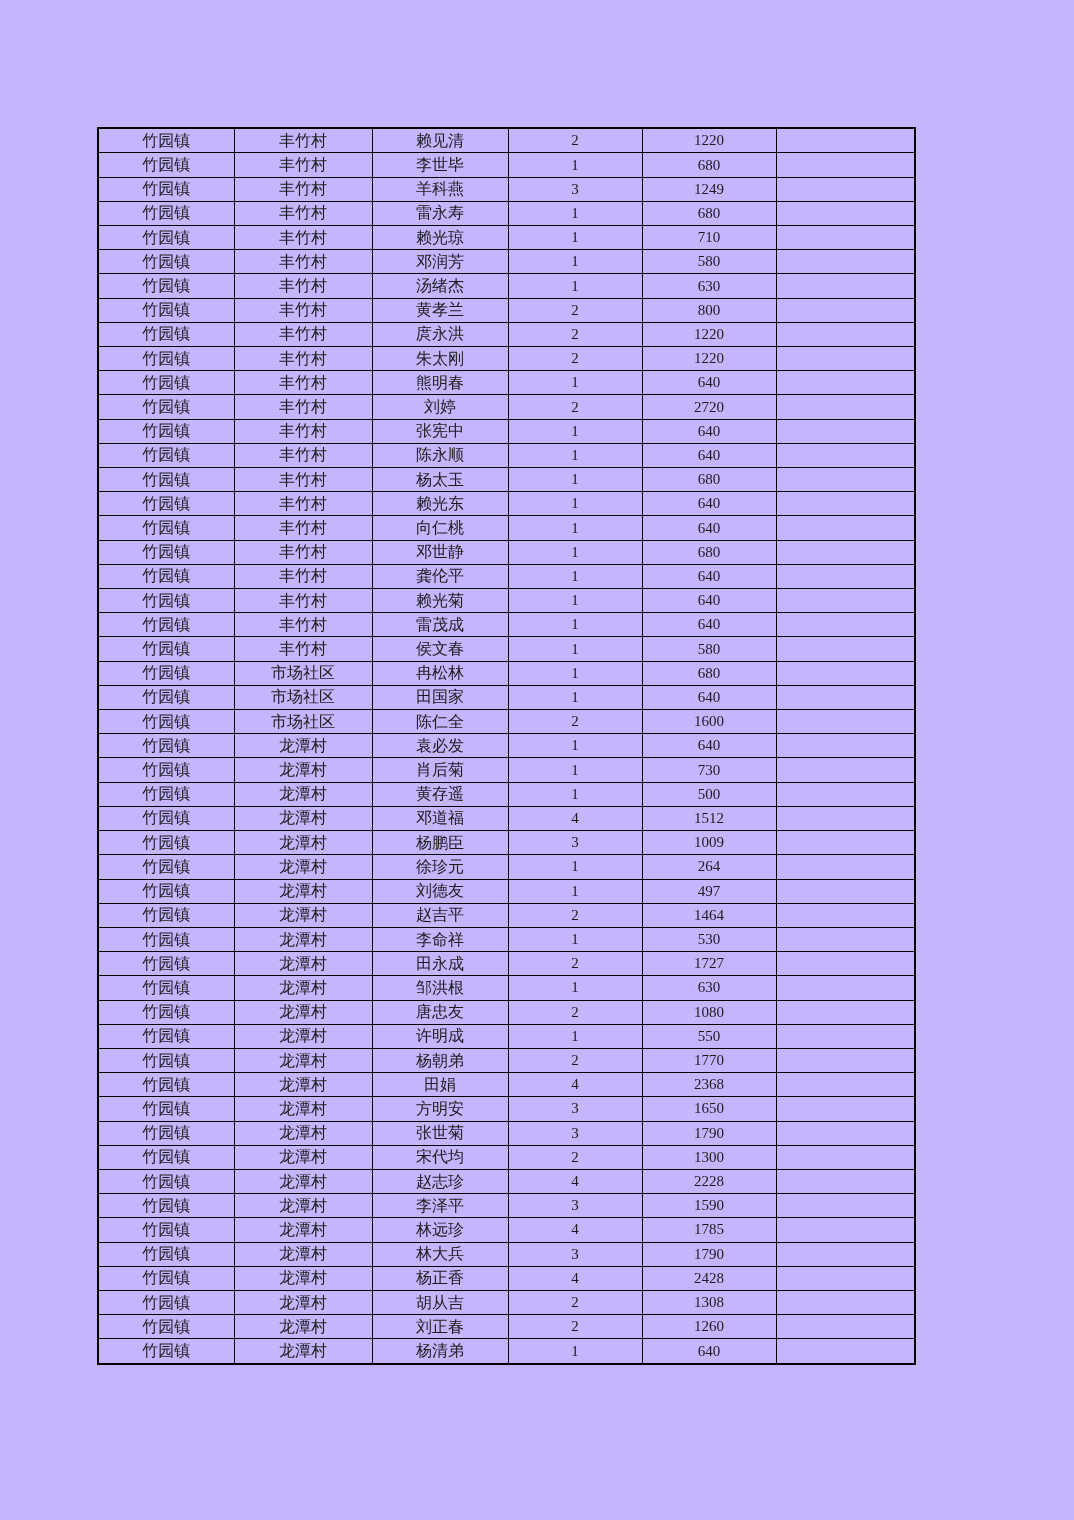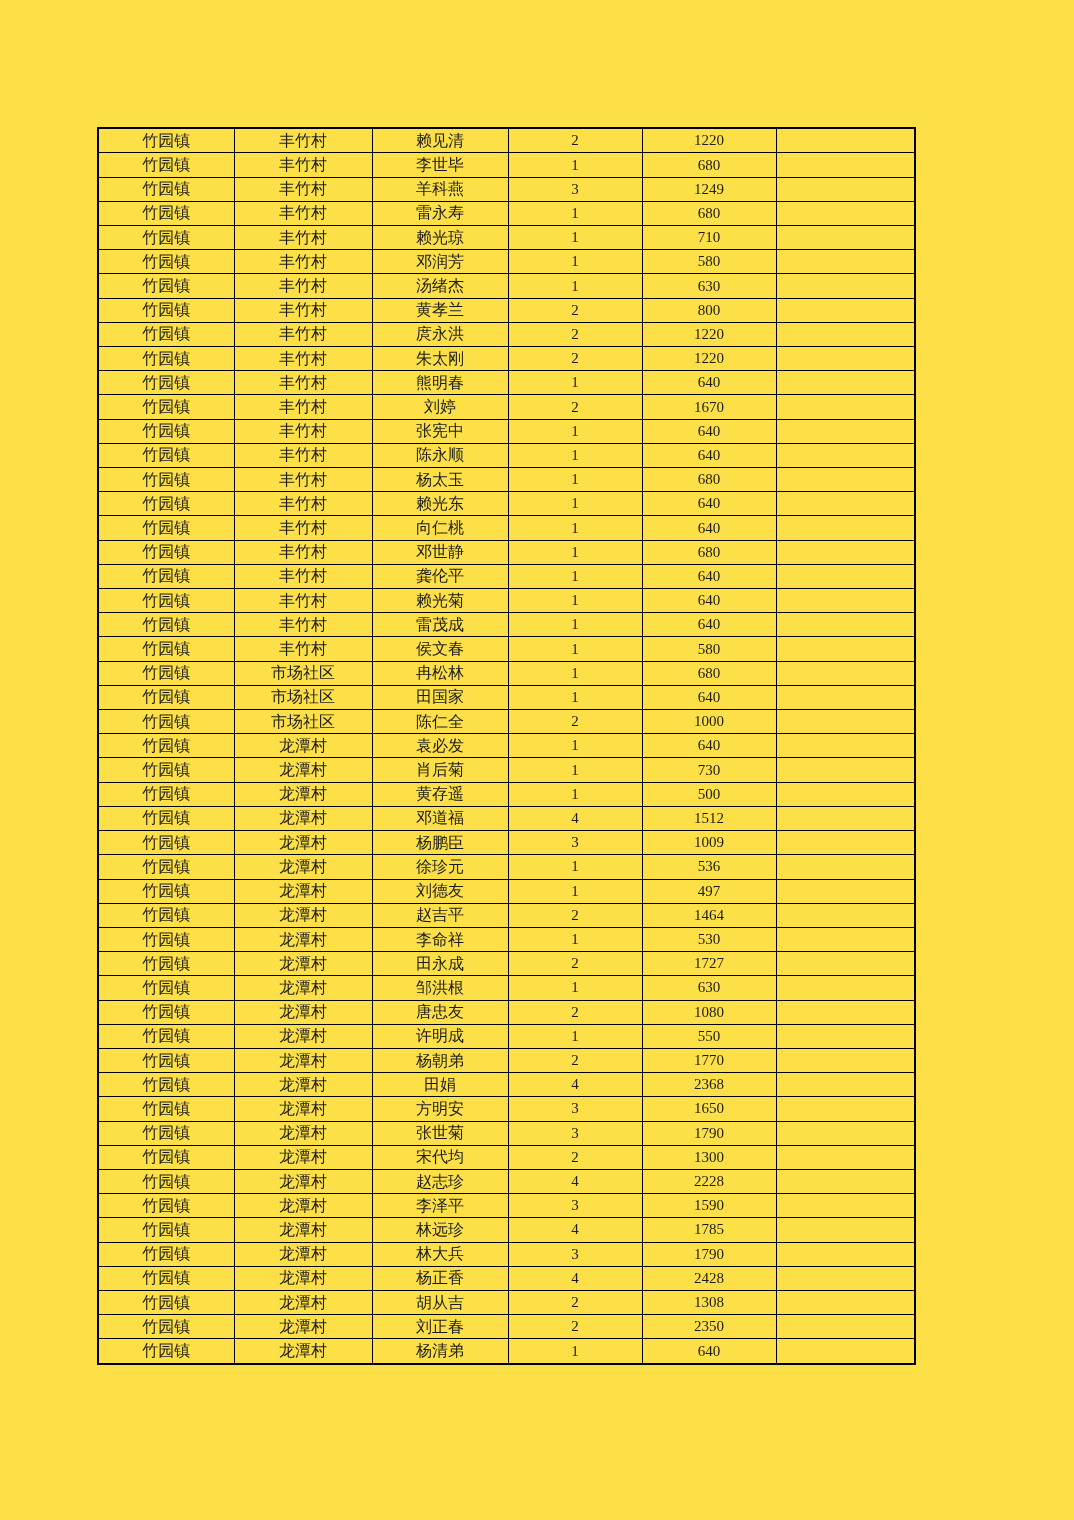--- a/index.html
+++ b/index.html
@@ -13,21 +13,21 @@
     height: 1520px;
     font-family: "Liberation Serif", "DejaVu Serif", serif;
     color: #1a1a1a;
   }
   .sheet {
     position: absolute;
     left: 0;
     top: 0;
     width: 1074px;
     height: 1520px;
-    background: #fde047;
+    background: #c4b5fd;
   }
   table.data-table {
     position: absolute;
     left: 97px;
     top: 127px;
     width: 817px;
     height: 1238px;
     border-collapse: collapse;
     table-layout: fixed;
     border: 2px solid #000000;
@@ -147,21 +147,21 @@
           <td>熊明春</td>
           <td class="num">1</td>
           <td class="num">640</td>
           <td>&nbsp;</td>
         </tr>
         <tr>
           <td>竹园镇</td>
           <td>丰竹村</td>
           <td>刘婷</td>
           <td class="num">2</td>
-          <td class="num">1670</td>
+          <td class="num">2720</td>
           <td>&nbsp;</td>
         </tr>
         <tr>
           <td>竹园镇</td>
           <td>丰竹村</td>
           <td>张宪中</td>
           <td class="num">1</td>
           <td class="num">640</td>
           <td>&nbsp;</td>
         </tr>
@@ -251,21 +251,21 @@
           <td>田国家</td>
           <td class="num">1</td>
           <td class="num">640</td>
           <td>&nbsp;</td>
         </tr>
         <tr>
           <td>竹园镇</td>
           <td>市场社区</td>
           <td>陈仁全</td>
           <td class="num">2</td>
-          <td class="num">1000</td>
+          <td class="num">1600</td>
           <td>&nbsp;</td>
         </tr>
         <tr>
           <td>竹园镇</td>
           <td>龙潭村</td>
           <td>袁必发</td>
           <td class="num">1</td>
           <td class="num">640</td>
           <td>&nbsp;</td>
         </tr>
@@ -299,21 +299,21 @@
           <td>杨鹏臣</td>
           <td class="num">3</td>
           <td class="num">1009</td>
           <td>&nbsp;</td>
         </tr>
         <tr>
           <td>竹园镇</td>
           <td>龙潭村</td>
           <td>徐珍元</td>
           <td class="num">1</td>
-          <td class="num">536</td>
+          <td class="num">264</td>
           <td>&nbsp;</td>
         </tr>
         <tr>
           <td>竹园镇</td>
           <td>龙潭村</td>
           <td>刘德友</td>
           <td class="num">1</td>
           <td class="num">497</td>
           <td>&nbsp;</td>
         </tr>
@@ -451,21 +451,21 @@
           <td>胡从吉</td>
           <td class="num">2</td>
           <td class="num">1308</td>
           <td>&nbsp;</td>
         </tr>
         <tr>
           <td>竹园镇</td>
           <td>龙潭村</td>
           <td>刘正春</td>
           <td class="num">2</td>
-          <td class="num">2350</td>
+          <td class="num">1260</td>
           <td>&nbsp;</td>
         </tr>
         <tr>
           <td>竹园镇</td>
           <td>龙潭村</td>
           <td>杨清弟</td>
           <td class="num">1</td>
           <td class="num">640</td>
           <td>&nbsp;</td>
         </tr>

